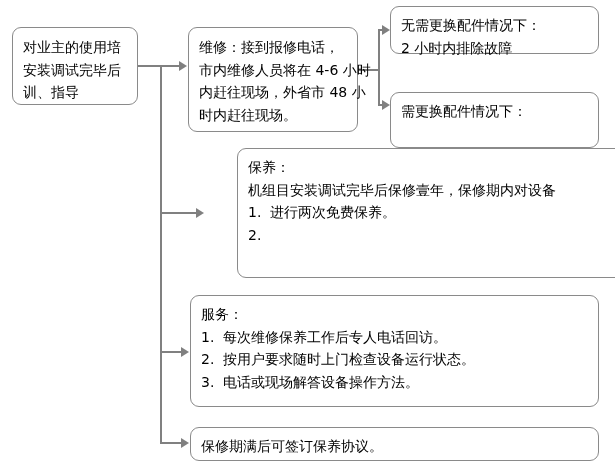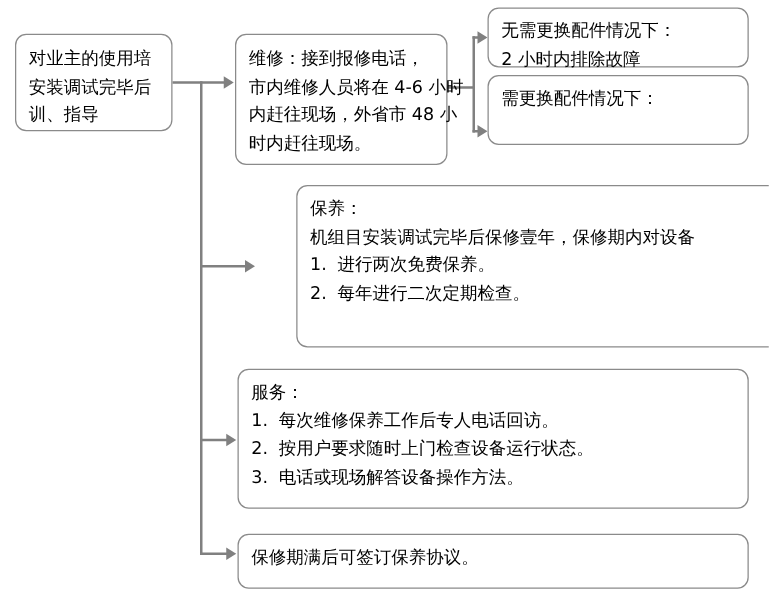--- a/index.html
+++ b/index.html
@@ -55,24 +55,24 @@
     height: 0;
     border-top: 5px solid transparent;
     border-bottom: 5px solid transparent;
     border-left: 8px solid #808080;
   }
 
   
   #node-start   { left: 12px;  top: 27px;  width: 126px; height: 78px; }
   #node-repair  { left: 188px; top: 27px;  width: 170px; height: 105px; }
   #node-no-part { left: 390px; top: 6px;   width: 209px; height: 48px; }
-  #node-part    { left: 390px; top: 60px;  width: 209px; height: 56px; }
+  #node-part    { left: 390px; top: 92px;  width: 209px; height: 56px; }
   #node-maint   { left: 205px; top: 148px; width: 394px; height: 130px; margin-left: 32px; }
   #node-service { left: 190px; top: 295px; width: 409px; height: 112px; }
-  #node-warranty{ left: 190px; top: 427px; width: 409px; height: 44px; }
+  #node-warranty{ left: 190px; top: 427px; width: 409px; height: 34px; }
 
   #node-start .txt, #node-repair .txt { padding-top: 1px; }
 </style>
 </head>
 <body>
 
 <div id="diagram">
 
   <div class="connector" style="left:138px; top:65px; width:42px; height:2px;"></div>
   <div class="arrow" style="left:179px; top:61px;"></div>
@@ -124,21 +124,20 @@
   <div class="box" id="node-maint">
     <div class="line">保养：</div>
     <div class="line">机组目安装调试完毕后保修壹年，保修期内对设备</div>
     <ul class="numlist">
       <li>
         <span class="num">1.</span>
         <span>进行两次免费保养。</span>
       </li>
       <li>
         <span class="num">2.</span>
-        <span>每年进行二次定期检查。</span>
       </li>
     </ul>
   </div>
 
   <div class="box" id="node-service">
     <div class="line">服务：</div>
     <ul class="numlist">
       <li>
         <span class="num">1.</span>
         <span>每次维修保养工作后专人电话回访。</span>

